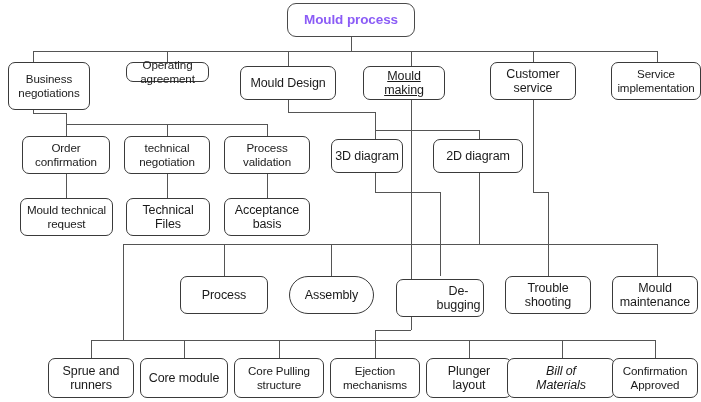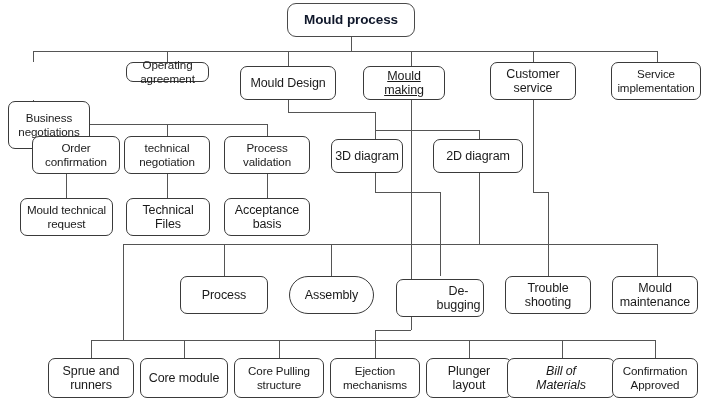--- a/index.html
+++ b/index.html
@@ -34,21 +34,21 @@
     justify-content: center;
     text-align: center;
     color: #1a1a1a;
     font-size: 12.5px;
     line-height: 14.5px;
     letter-spacing: -0.1px;
     padding: 2px 3px;
     white-space: pre-line;
   }
   .node.root {
-    color: #0f172a;
+    color: #8b5cf6;
     font-weight: bold;
     font-size: 13.5px;
     border-color: #4a4a4a;
     border-radius: 9px;
   }
   .node.tight {
     font-size: 11.6px;
   }
 </style>
 </head>
@@ -106,31 +106,31 @@
       <path d="M279,340 L279,358"></path>
       <path d="M375,340 L375,358"></path>
       <path d="M469,340 L469,358"></path>
       <path d="M562,340 L562,358"></path>
       <path d="M655,340 L655,358"></path>
     </g>
   </svg>
 
   <div id="nodes">
       <div class="node root" style="left: 287px; top: 3px; width: 128px; height: 34px;">Mould process</div>
-      <div class="node tight" style="left: 8px; top: 62px; width: 82px; height: 48px; margin-top: 39px;">Business
+      <div class="node tight" style="left: 8px; top: 62px; width: 82px; height: 48px;">Business
 negotiations</div>
       <div class="node tight" style="left: 126px; top: 62px; width: 83px; height: 20px;">Operating
 agreement</div>
       <div class="node" style="left: 240px; top: 66px; width: 96px; height: 34px;">Mould Design</div>
       <div class="node" style="left: 363px; top: 66px; width: 82px; height: 34px; text-decoration: underline;">Mould making</div>
       <div class="node" style="left: 490px; top: 62px; width: 86px; height: 38px;">Customer
 service</div>
       <div class="node tight" style="left: 611px; top: 62px; width: 90px; height: 38px;">Service
 implementation</div>
-      <div class="node tight" style="left: 22px; top: 136px; width: 88px; height: 38px; margin-left: 10px;">Order
+      <div class="node tight" style="left: 22px; top: 136px; width: 88px; height: 38px;">Order
 confirmation</div>
       <div class="node tight" style="left: 124px; top: 136px; width: 86px; height: 38px;">technical
 negotiation</div>
       <div class="node tight" style="left: 224px; top: 136px; width: 86px; height: 38px;">Process
 validation</div>
       <div class="node" style="left: 331px; top: 139px; width: 72px; height: 34px;">3D diagram</div>
       <div class="node" style="left: 433px; top: 139px; width: 90px; height: 34px;">2D diagram</div>
       <div class="node tight" style="left: 20px; top: 198px; width: 93px; height: 38px;">Mould technical
 request</div>
       <div class="node" style="left: 126px; top: 198px; width: 84px; height: 38px;">Technical

